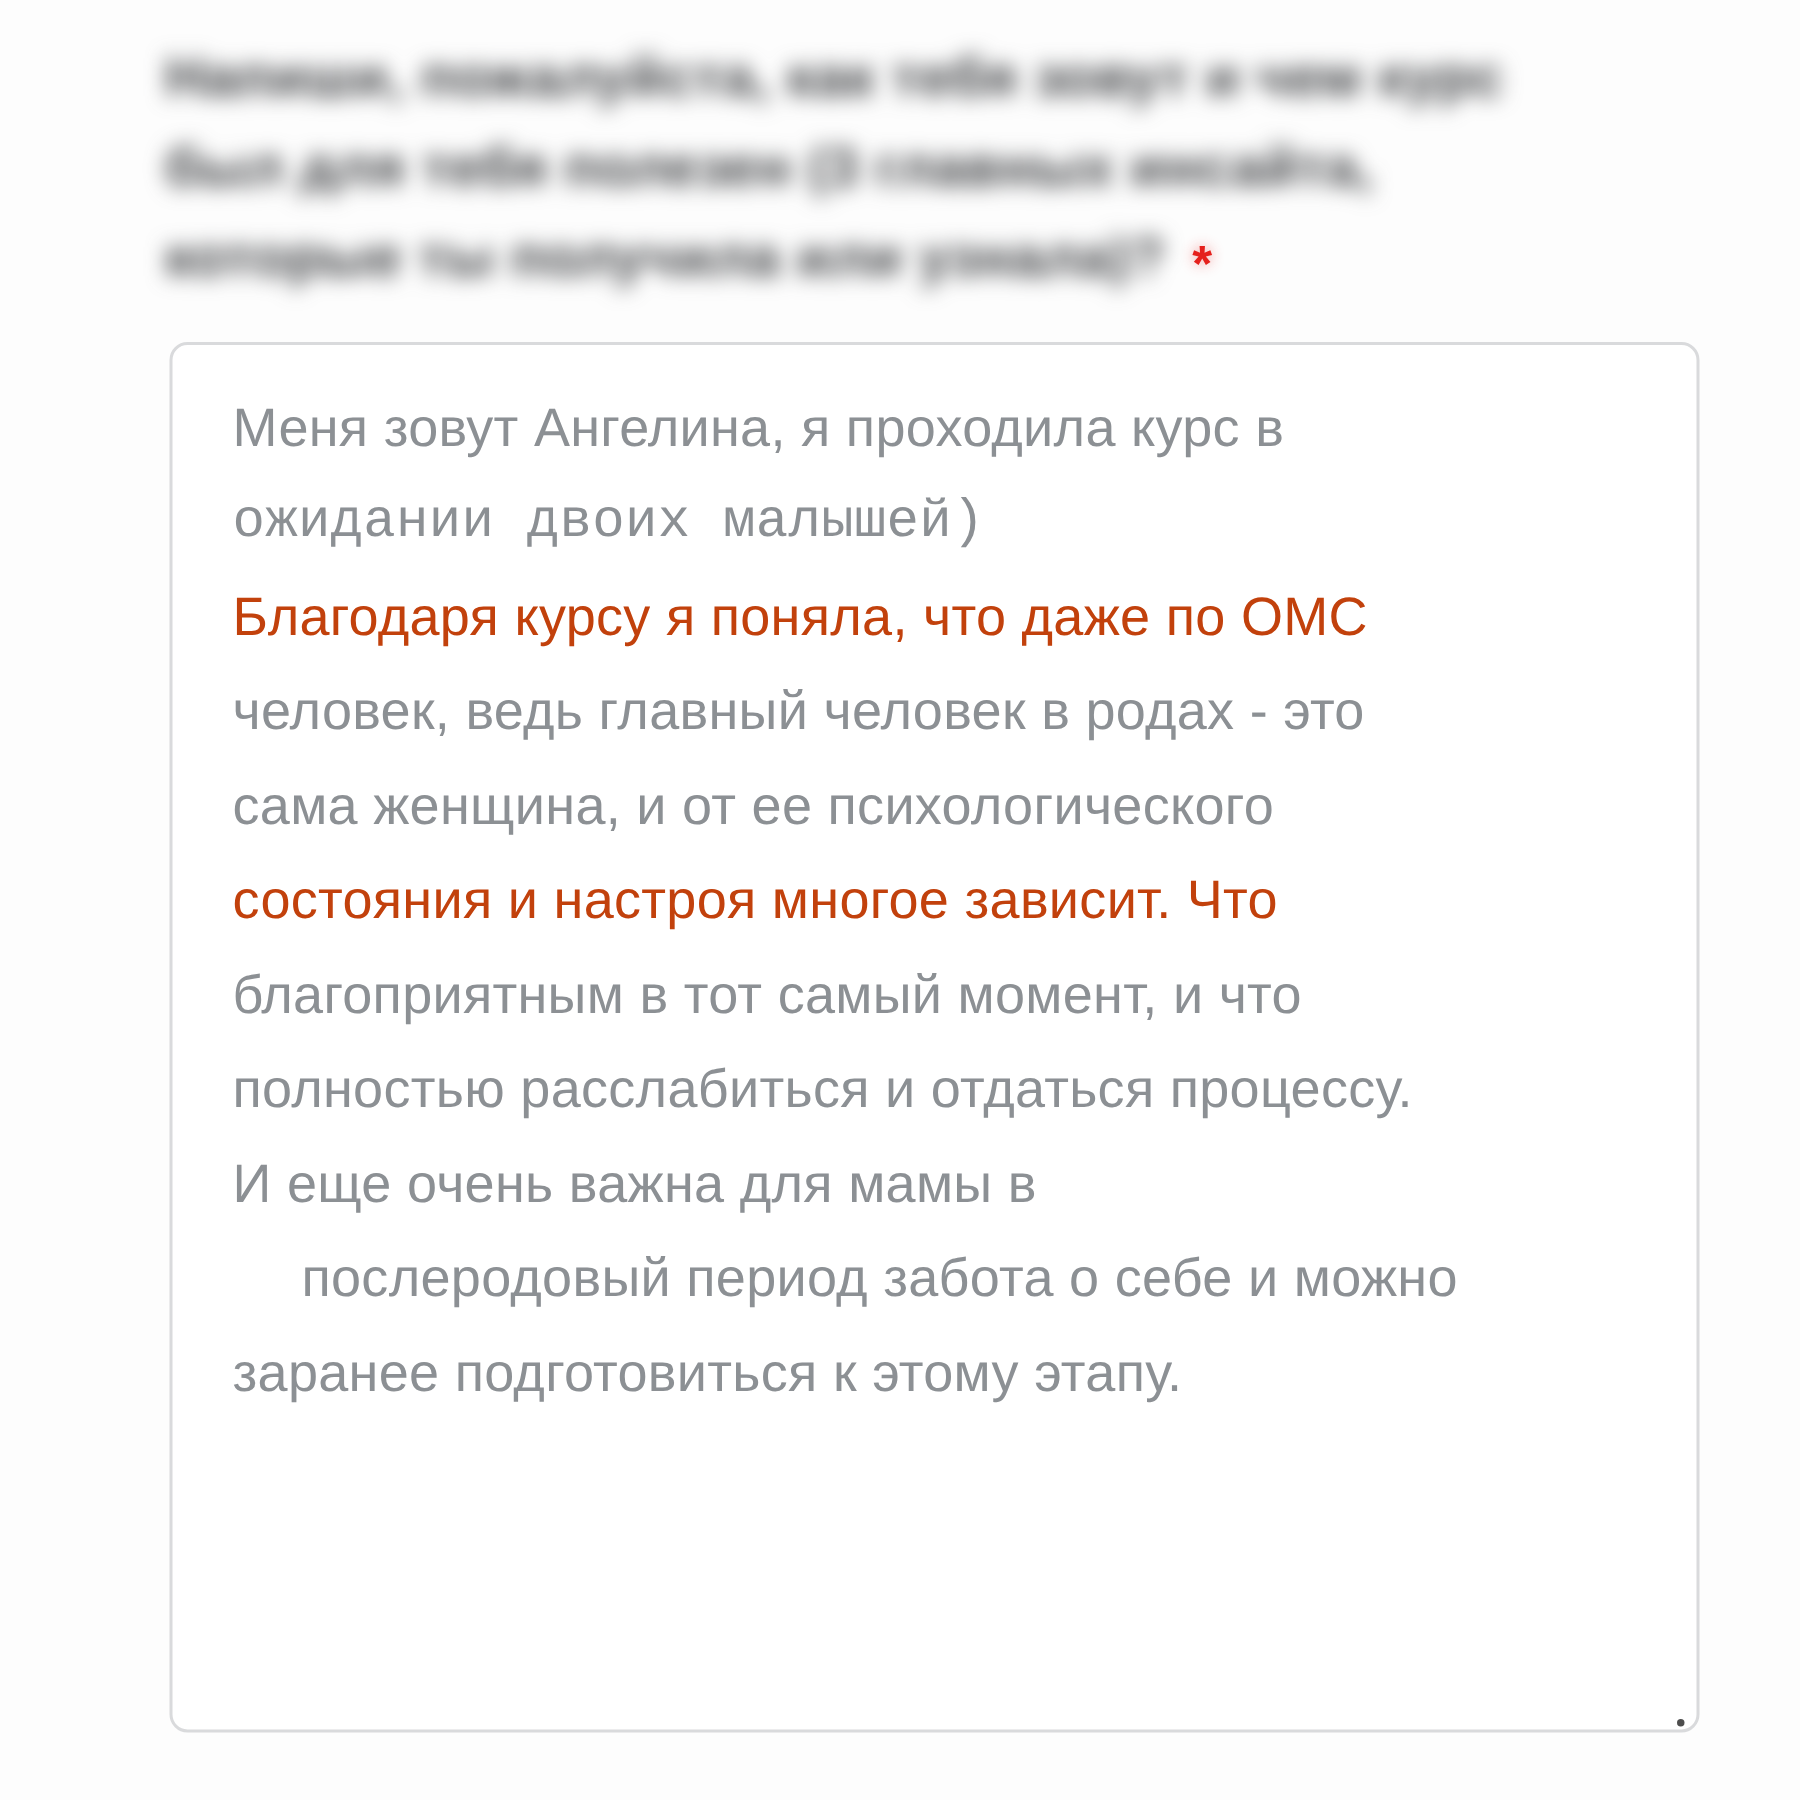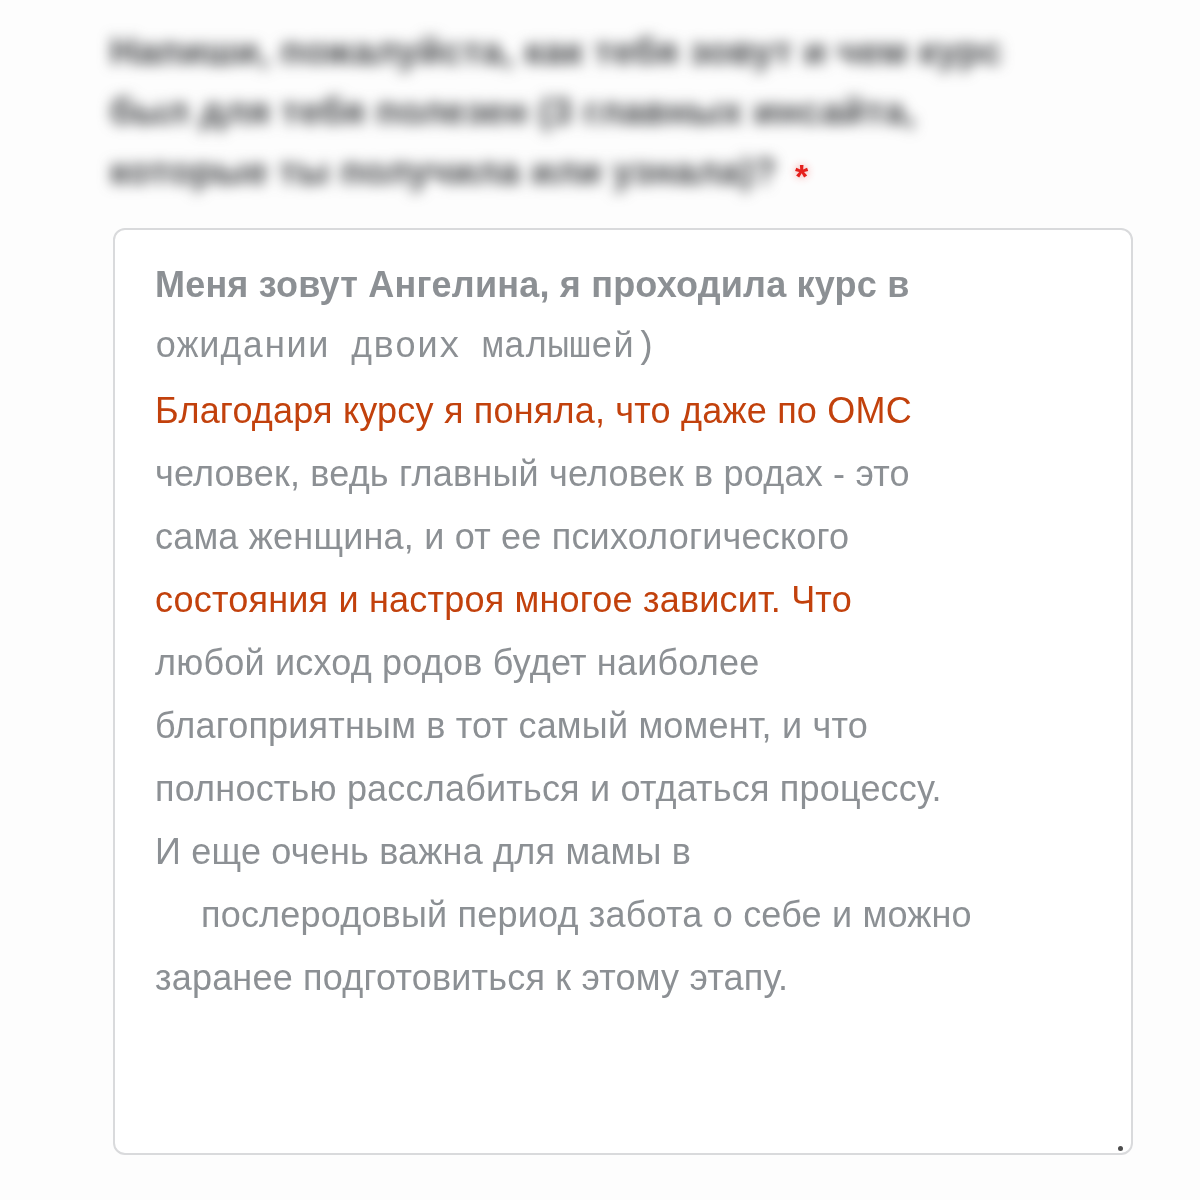--- a/index.html
+++ b/index.html
@@ -90,27 +90,26 @@
     <div class="q-line">
       <span class="blurred" style="color: rgb(63, 65, 68);">был для тебя полезен (3 главных инсайта,</span>
     </div>
     <div class="q-line">
       <span class="blurred" style="color: rgb(63, 65, 68);">которые ты получила или узнала)?</span>
       <span class="required-asterisk" style="color: rgb(229, 32, 28);">*</span>
     </div>
   </div>
 
   <div class="answer-box" style="border-color: rgb(217, 218, 220); background: rgb(255, 255, 255);">
-    <div class="a-line" style="color: rgb(140, 144, 148); font-weight: bold;">Меня зовут Ангелина, я проходила курс в</div>
+    <div class="a-line" style="color: rgb(140, 144, 148);">Меня зовут Ангелина, я проходила курс в</div>
     <div class="a-line" style="color: rgb(140, 144, 148); font-family: Liberation Mono, monospace;">ожидании двоих малышей)</div>
     <div class="a-line" style="color: #c2410c;">Благодаря курсу я поняла, что даже по ОМС</div>
     <div class="a-line" style="color: rgb(140, 144, 148);">человек, ведь главный человек в родах - это</div>
     <div class="a-line" style="color: rgb(140, 144, 148);">сама женщина, и от ее психологического</div>
     <div class="a-line" style="color: #c2410c;">состояния и настроя многое зависит. Что</div>
-    <div class="a-line" style="color: rgb(140, 144, 148);">любой исход родов будет наиболее</div>
     <div class="a-line" style="color: rgb(140, 144, 148);">благоприятным в тот самый момент, и что</div>
     <div class="a-line" style="color: rgb(140, 144, 148);">полностью расслабиться и отдаться процессу.</div>
     <div class="a-line" style="color: rgb(140, 144, 148);">И еще очень важна для мамы в</div>
     <div class="a-line" style="color: rgb(140, 144, 148); margin-left: 46px;">послеродовый период забота о себе и можно</div>
     <div class="a-line" style="color: rgb(140, 144, 148);">заранее подготовиться к этому этапу.</div>
     <div class="resize-dot"></div>
   </div>
 
 </div>
 

